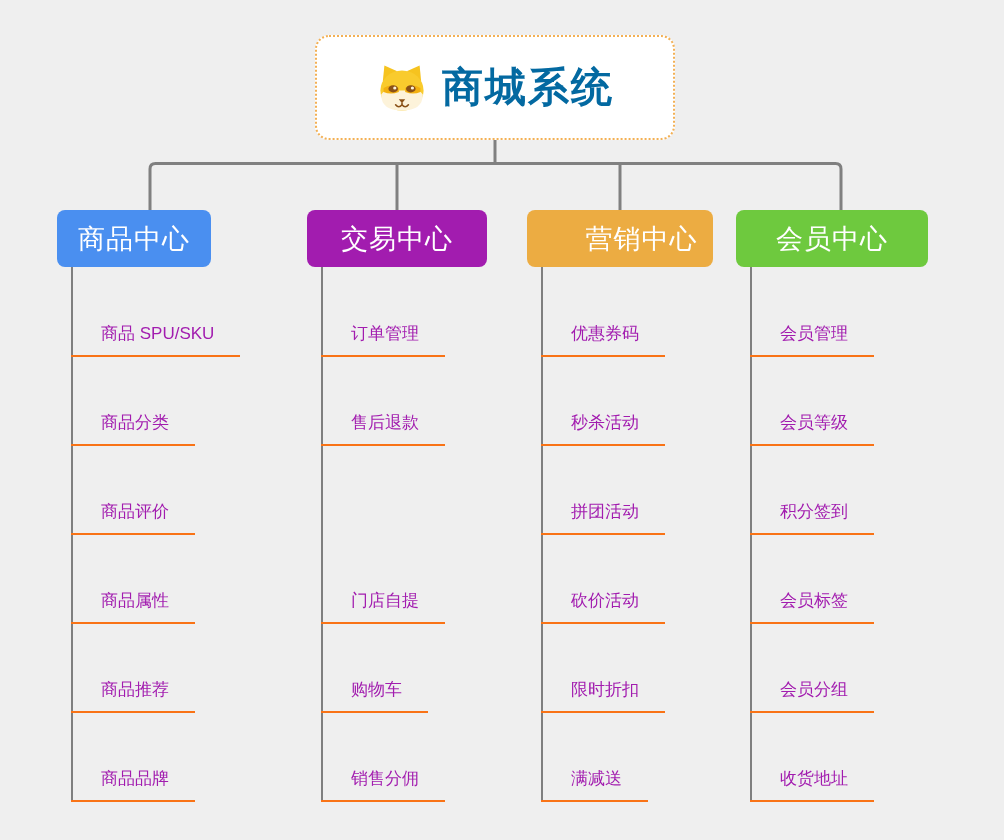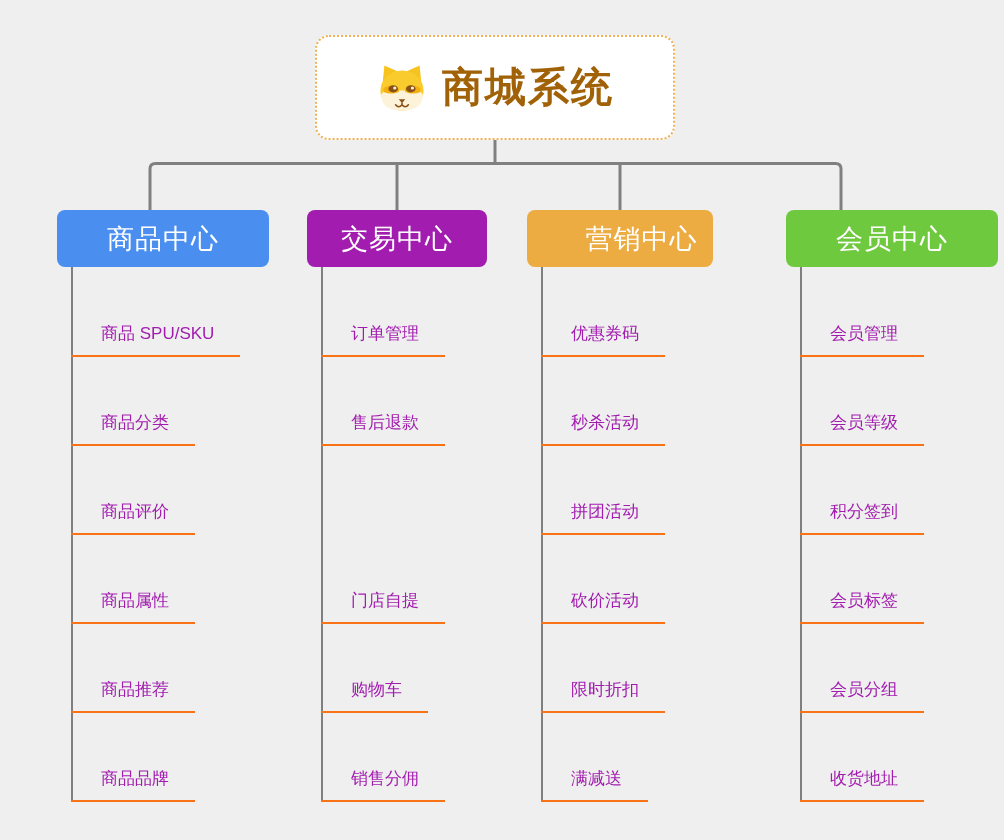--- a/index.html
+++ b/index.html
@@ -28,24 +28,24 @@
     font-size:41px;
     font-weight:600;
     letter-spacing:2px;
     white-space:nowrap;
   }
   .root-icon{width:52px;height:48px;flex:0 0 auto;}
   
   .connector-svg{position:absolute;left:0;top:0;}
   
   .branch-col{position:absolute;top:210px;}
-  .col-1{left:57px;width:212px;}
+  .col-1{left:57px;width:154px;}
   .col-2{left:307px;width:180px;}
   .col-3{left:527px;width:186px;}
-  .col-4{left:786px;width:212px;}
+  .col-4{left:736px;width:192px;}
   .branch-node{
     width:100%;height:57px;
     border-radius:8px;
     display:flex;align-items:center;justify-content:center;
     color:#ffffff;
     font-size:27px;
     font-weight:500;
     letter-spacing:1px;
     box-sizing:border-box;
   }
@@ -90,21 +90,21 @@
       <path d="M6 38 Q12 30 22 33 L42 33 Q52 30 58 38 Q58 58 32 58 Q6 58 6 38 Z" fill="#fdf3da"></path>
       <path d="M9 30 Q20 24 28 30 L28 35 Q18 39 9 35 Z" fill="#f3b010"></path>
       <path d="M55 30 Q44 24 36 30 L36 35 Q46 39 55 35 Z" fill="#f3b010"></path>
       <ellipse cx="21" cy="31" rx="6" ry="4.5" fill="#8a5117"></ellipse>
       <circle cx="23" cy="30" r="2" fill="#fdf3da"></circle>
       <ellipse cx="43" cy="31" rx="6" ry="4.5" fill="#8a5117"></ellipse>
       <circle cx="45" cy="30" r="2" fill="#fdf3da"></circle>
       <path d="M28 44 L36 44 L32 49 Z" fill="#8a5117"></path>
       <path d="M32 49 V 51 M24 51 Q28 56 32 51 Q36 56 40 51" stroke="#8a5117" stroke-width="2" fill="none" stroke-linecap="round"></path>
     </svg>
-    <span class="root-title" style="color: #a16207;">商城系统</span>
+    <span class="root-title" style="color: #0369a1;">商城系统</span>
   </div>
 
   <div class="branch-col col-1">
     <div class="branch-node" style="background-color: rgb(74, 143, 240);">商品中心</div>
     <div class="branch-rail"></div>
     <div class="leaf leaf-1">商品 SPU/SKU</div>
     <div class="leaf leaf-2">商品分类</div>
     <div class="leaf leaf-3">商品评价</div>
     <div class="leaf leaf-4">商品属性</div>
     <div class="leaf leaf-5">商品推荐</div>

